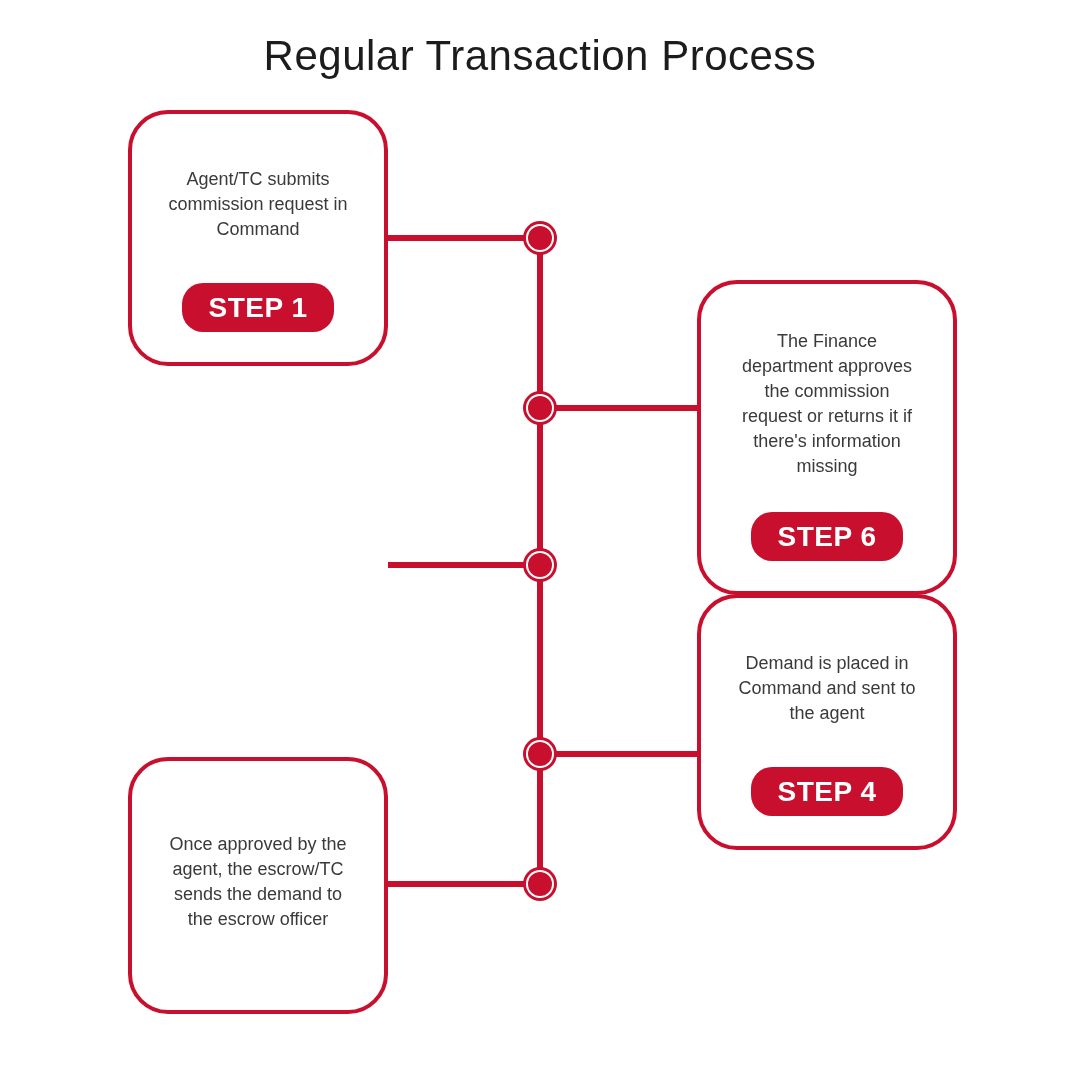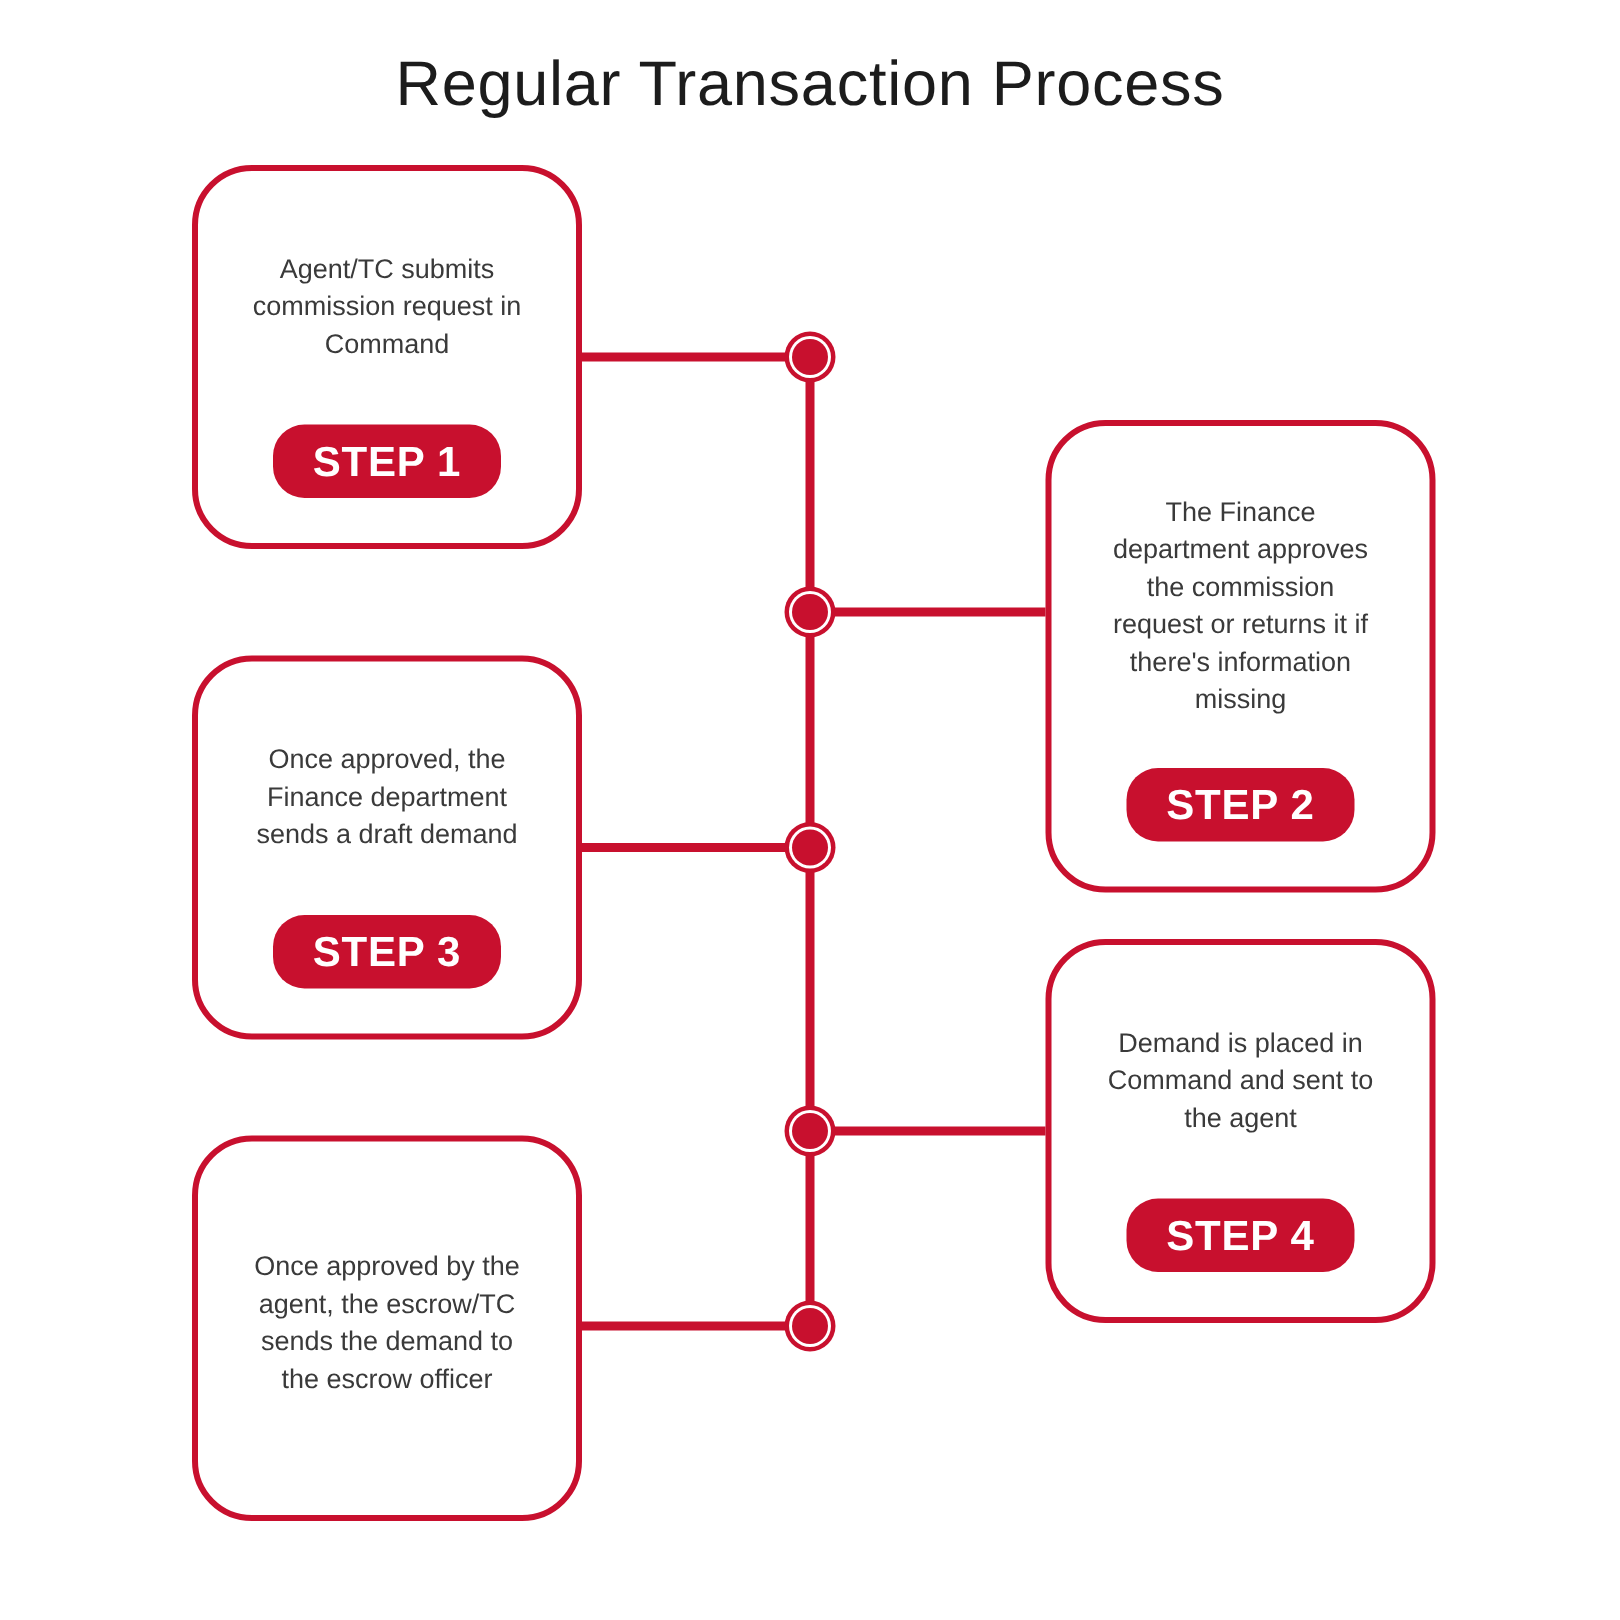--- a/index.html
+++ b/index.html
@@ -65,21 +65,21 @@
     border-radius:40px;
     display:flex;
     flex-direction:column;
     align-items:center;
     padding:22px 20px 30px;
     gap:11px;
   }
   .card.pos1{left:128px;top:110px;height:256px;}
   .card.pos2{left:697px;top:280px;height:315px;}
   .card.pos3{left:128px;top:437px;height:256px;}
-  .card.pos4{left:697px;top:626px;height:256px;}
+  .card.pos4{left:697px;top:594px;height:256px;}
   .card.pos5{left:128px;top:757px;height:257px;}
   .card-text{
     flex:1;
     display:flex;
     align-items:center;
     justify-content:center;
     text-align:center;
     white-space:pre-line;
     font-size:18px;
     line-height:25px;
@@ -125,29 +125,23 @@
     <div class="badge">STEP 1</div>
   </div>
 
   <div class="card pos2">
     <div class="card-text">The Finance
 department approves
 the commission
 request or returns it if
 there's information
 missing</div>
-    <div class="badge">STEP 2</div>
+    <div class="badge">STEP 6</div>
   </div>
 
-  <div class="card pos3">
-    <div class="card-text">Once approved, the
-Finance department
-sends a draft demand</div>
-    <div class="badge">STEP 3</div>
-  </div>
 
   <div class="card pos4">
     <div class="card-text">Demand is placed in
 Command and sent to
 the agent</div>
     <div class="badge">STEP 4</div>
   </div>
 
   <div class="card pos5">
     <div class="card-text">Once approved by the

